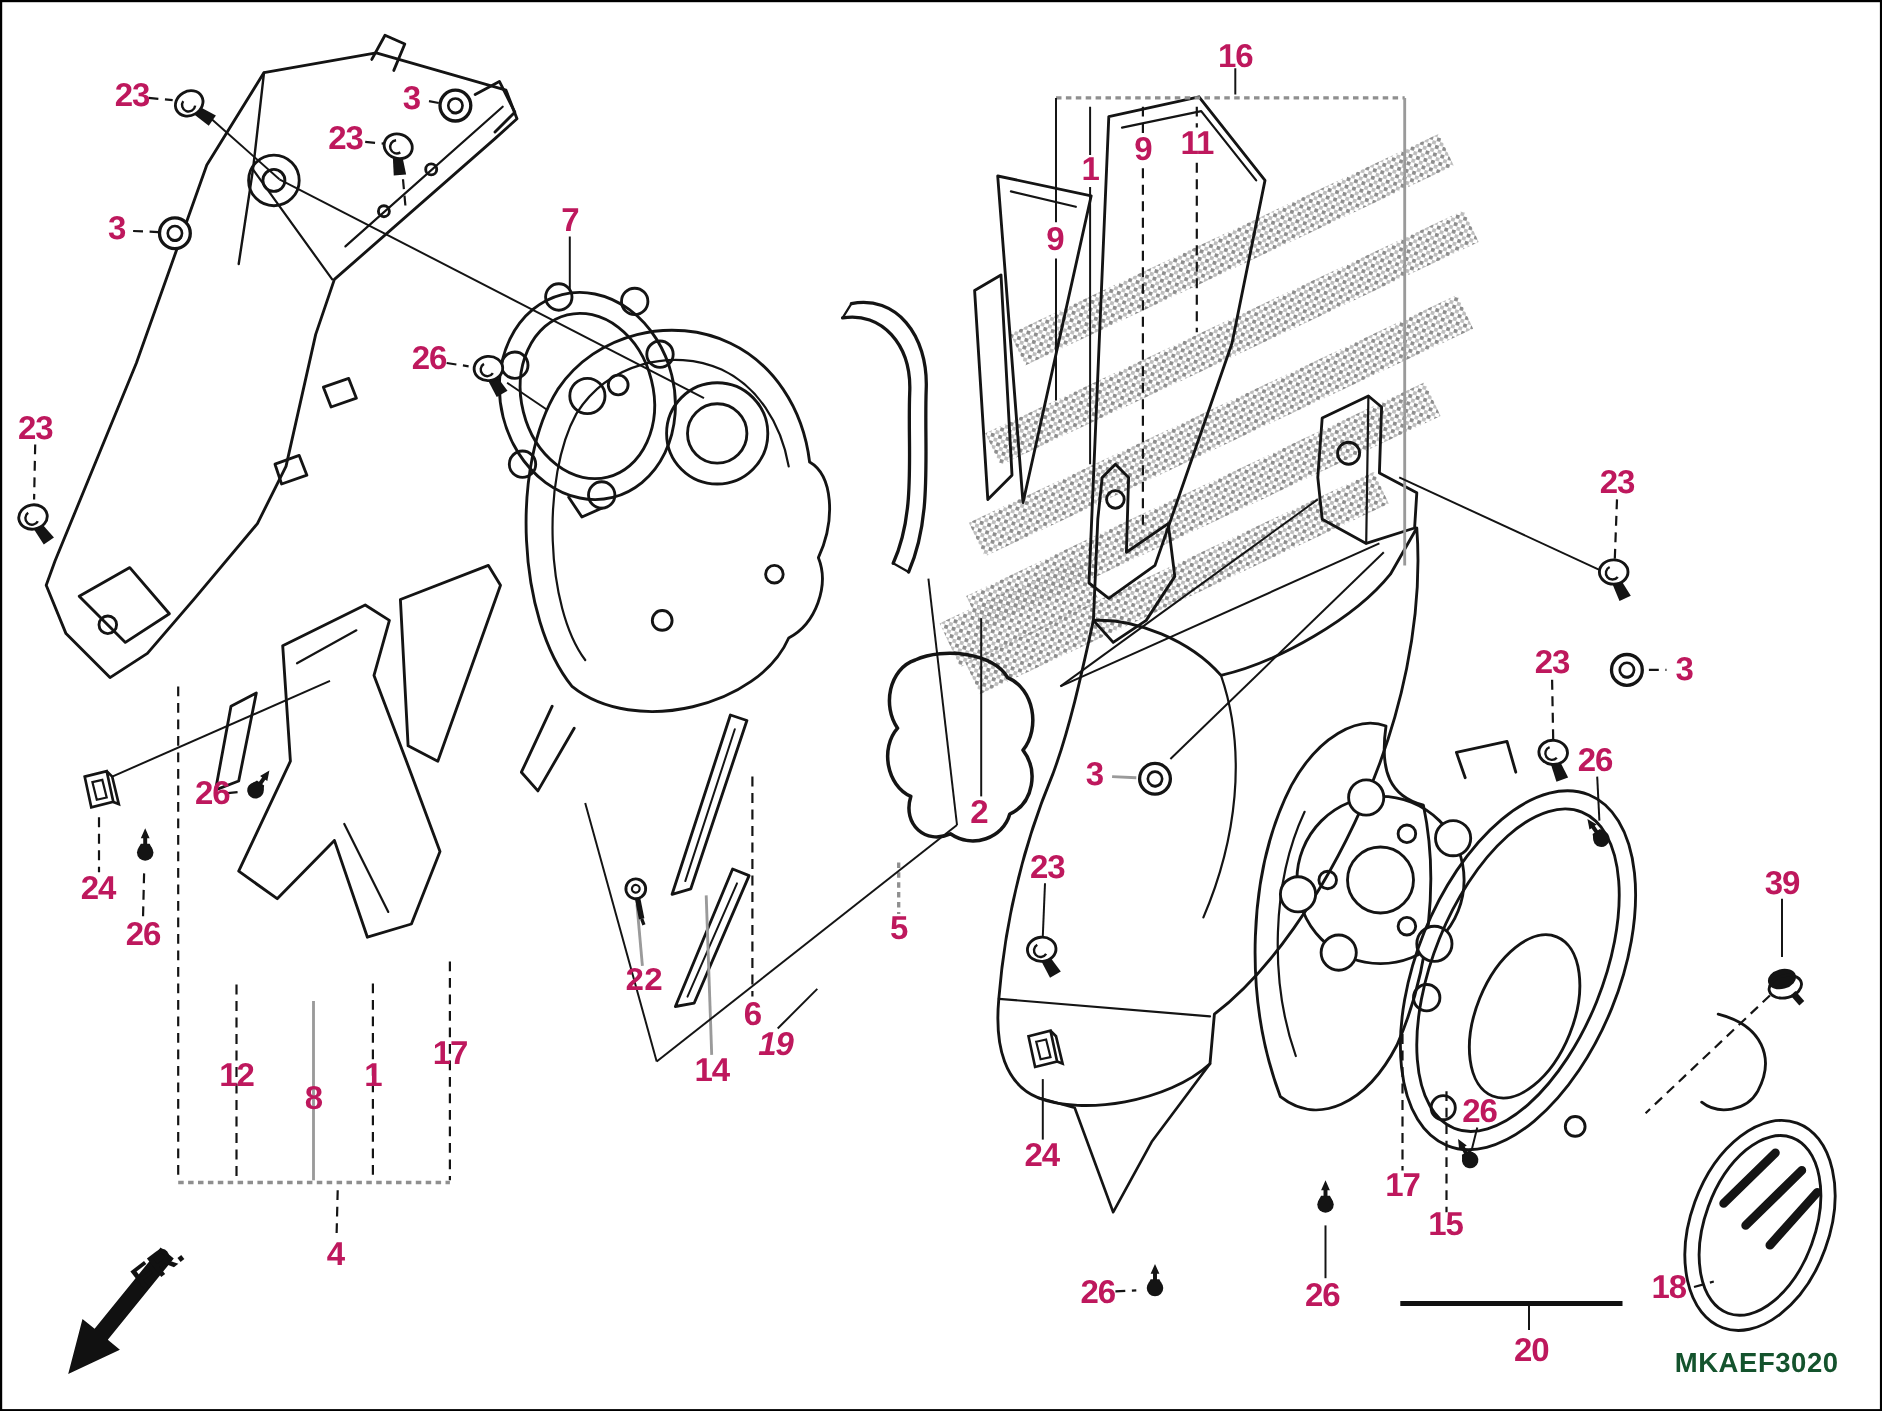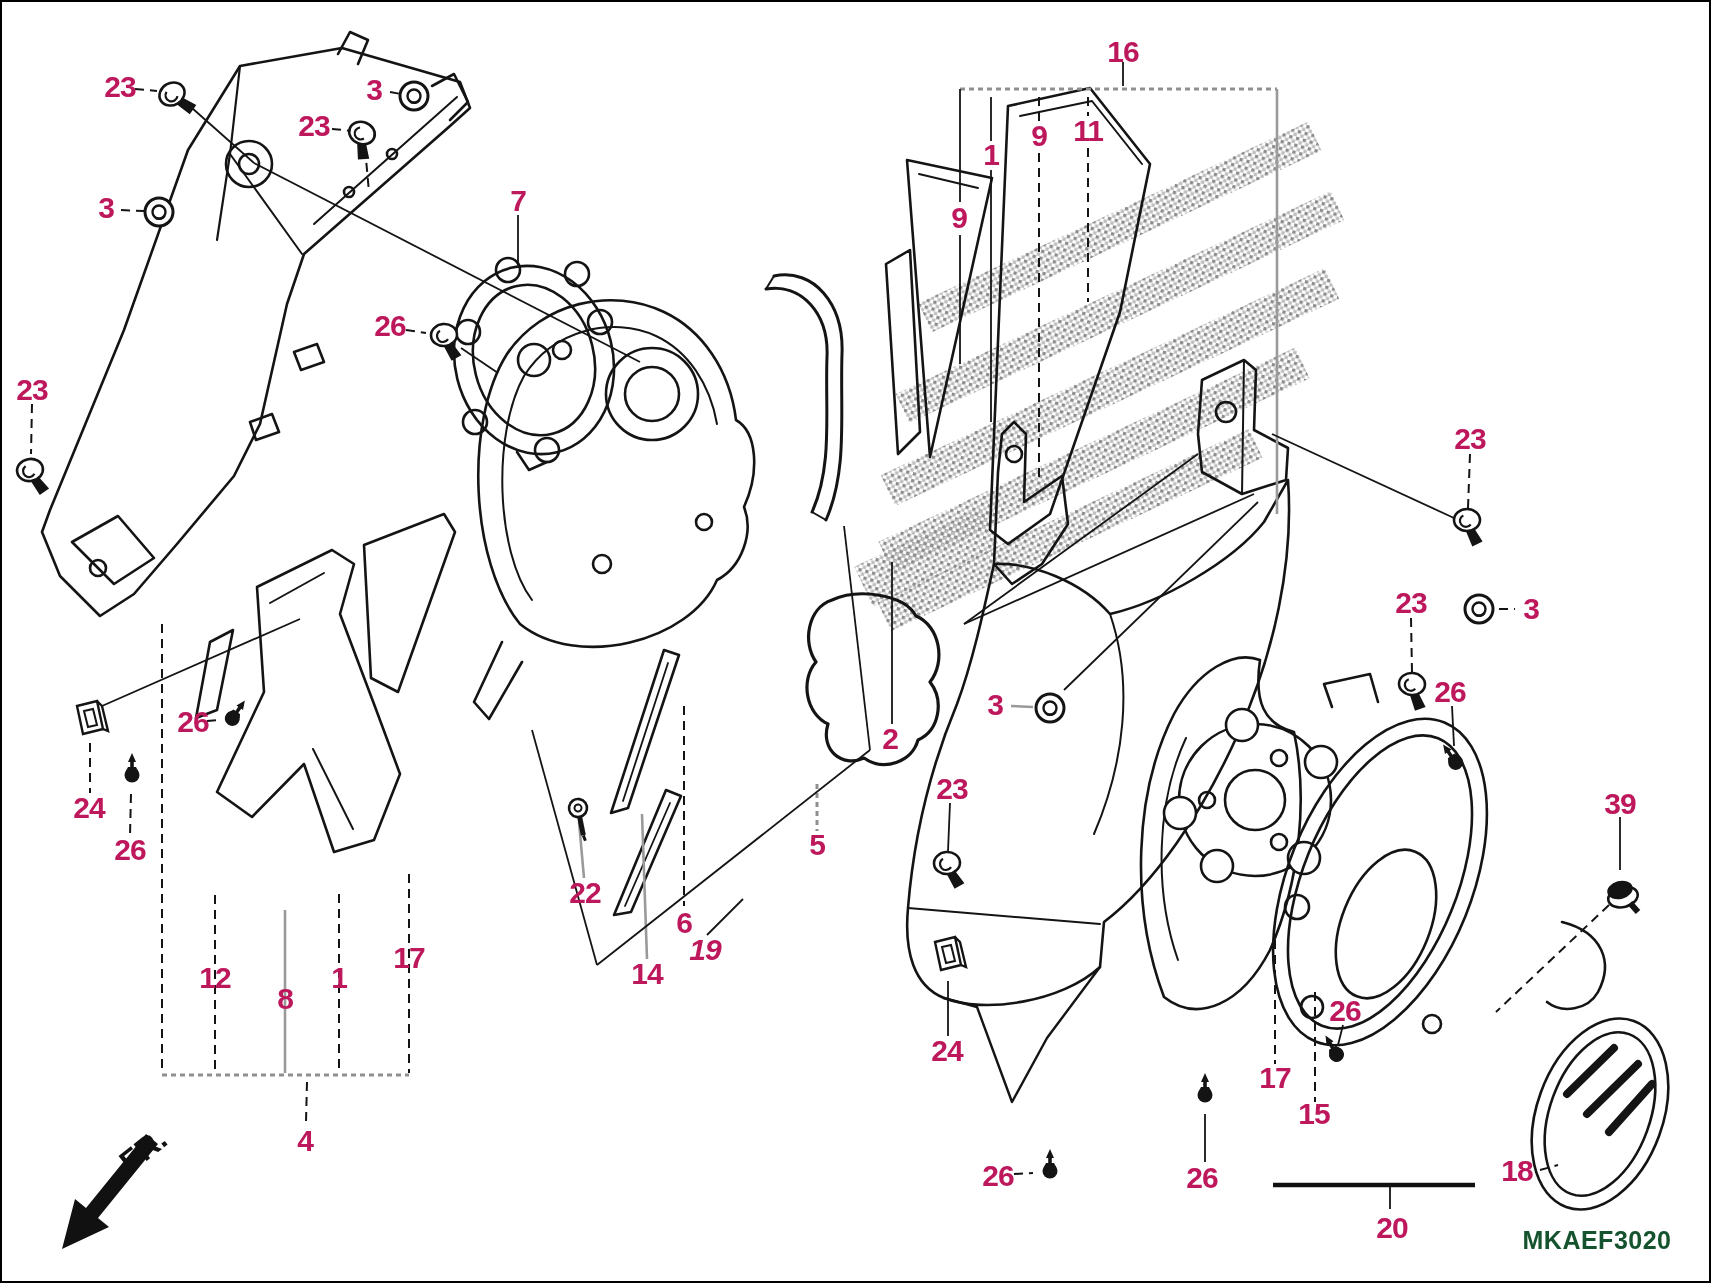--- a/index.html
+++ b/index.html
@@ -317,21 +317,21 @@
       <div class="callout" style="left: 388px; top: 324px;">26</div>
       <div class="callout" style="left: 30px; top: 388px;">23</div>
       <div class="callout" style="left: 191px; top: 720px;">26</div>
       <div class="callout" style="left: 87px; top: 806px;">24</div>
       <div class="callout" style="left: 128px; top: 848px;">26</div>
       <div class="callout" style="left: 213px; top: 976px;">12</div>
       <div class="callout" style="left: 283px; top: 997px;">8</div>
       <div class="callout" style="left: 337px; top: 976px;">1</div>
       <div class="callout" style="left: 407px; top: 956px;">17</div>
       <div class="callout" style="left: 303px; top: 1139px;">4</div>
-      <div class="callout" style="left: 583px; top: 891px;">22</div>
+      <div class="callout" style="left: 583px; top: 891px; font-family: Liberation Mono, monospace;">22</div>
       <div class="callout" style="left: 682px; top: 921px;">6</div>
       <div class="callout" style="left: 645px; top: 972px;">14</div>
       <div class="callout" style="left: 703px; top: 948px; font-style: italic;">19</div>
       <div class="callout" style="left: 815px; top: 843px;">5</div>
       <div class="callout" style="left: 888px; top: 737px;">2</div>
       <div class="callout" style="left: 1121px; top: 50px;">16</div>
       <div class="callout" style="left: 989px; top: 153px;">1</div>
       <div class="callout" style="left: 1037px; top: 134px;">9</div>
       <div class="callout" style="left: 1086px; top: 129px; text-align: right;">11</div>
       <div class="callout" style="left: 957px; top: 216px;">9</div>

